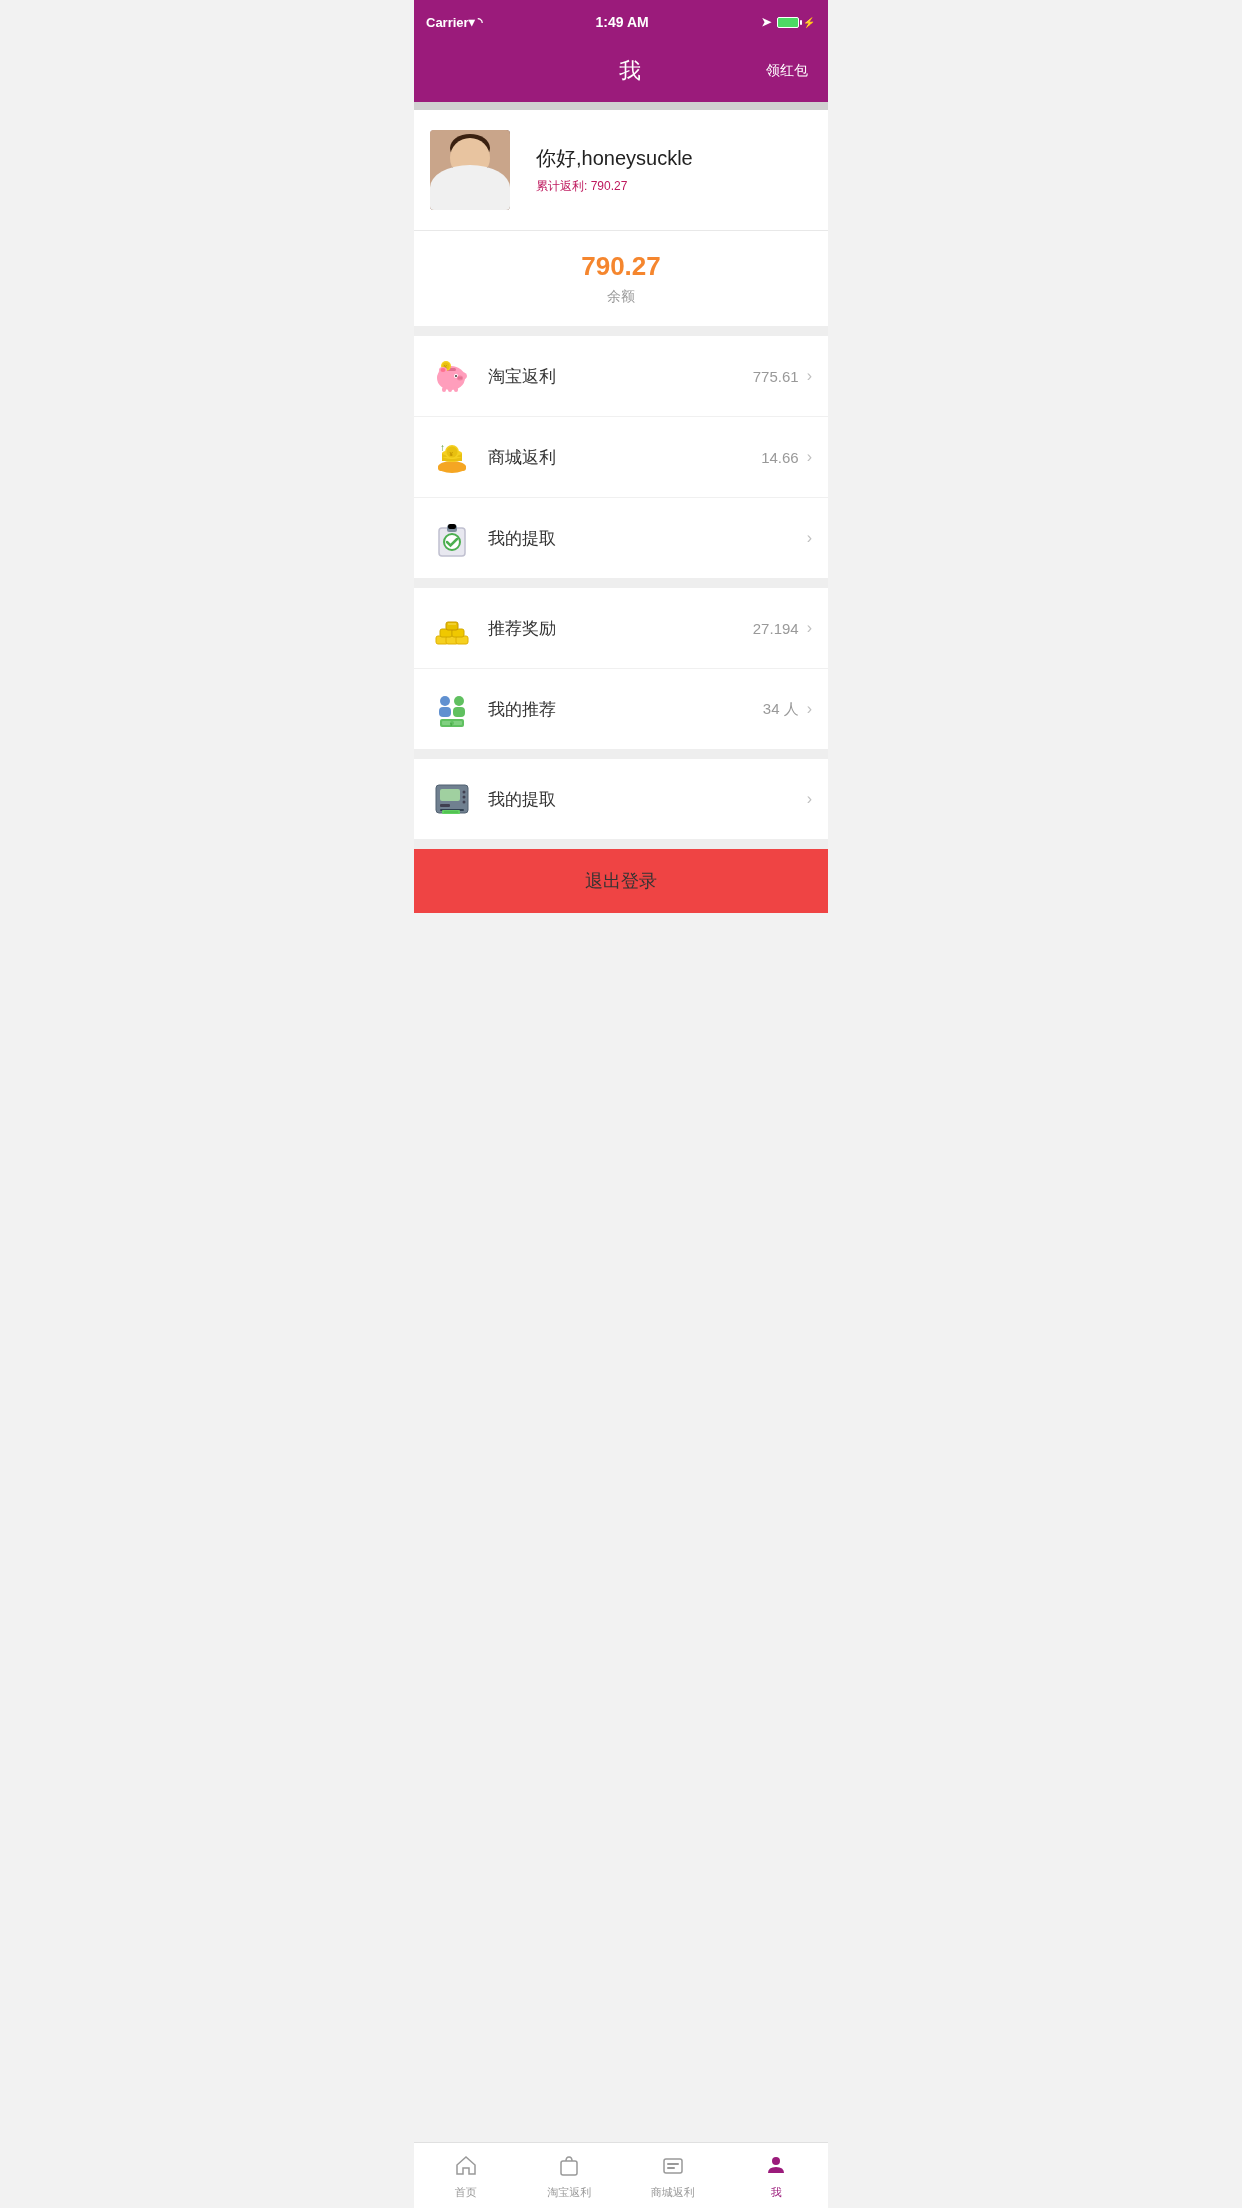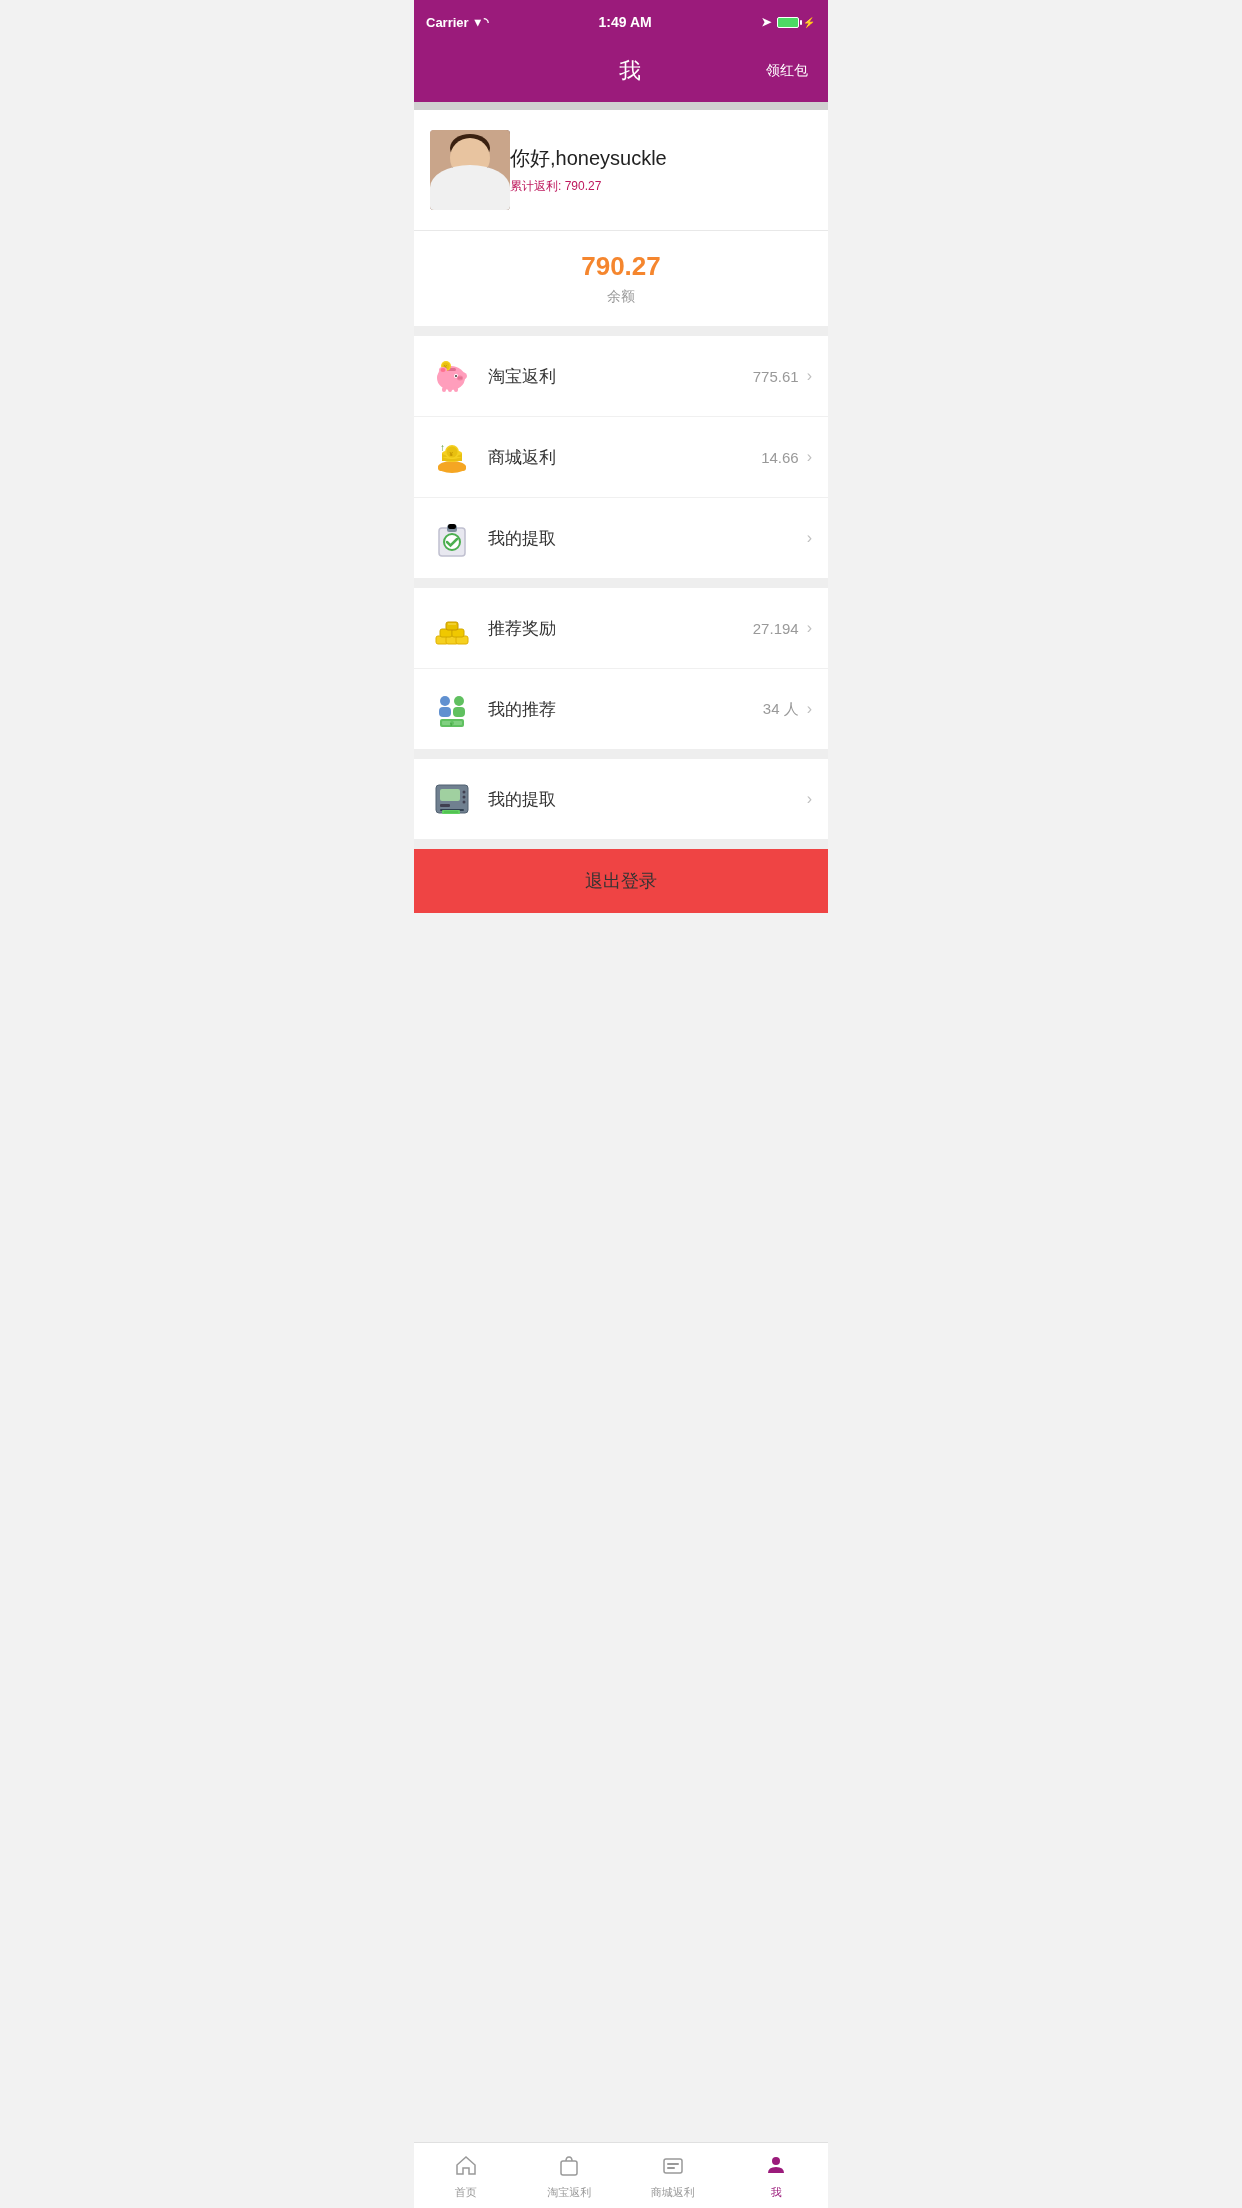--- a/index.html
+++ b/index.html
@@ -20,21 +20,21 @@
       background: #9b1b7b;
       color: white;
       display: flex;
       justify-content: space-between;
       align-items: center;
       padding: 4px 12px;
       height: 44px;
       font-size: 13px;
       font-weight: 600;
     }
-    .status-left { display: flex; align-items: center; gap: 6px; }
+    .status-left { display: flex; align-items: center; }
     .status-center { font-size: 14px; font-weight: 600; }
     .status-right { display: flex; align-items: center; gap: 5px; }
     .wifi-icon { font-size: 12px; }
     .battery-icon {
       display: inline-block;
       width: 22px; height: 11px;
       border: 1.5px solid white;
       border-radius: 2px;
       position: relative;
       background: #4cd964;
@@ -78,21 +78,21 @@
       background: #d0d0d0;
       height: 8px;
     }
 
     
     .profile-section {
       background: white;
       display: flex;
       align-items: center;
       padding: 20px 16px;
-      gap: 0;
+      gap: 26px;
     }
     .avatar {
       width: 80px;
       height: 80px;
       border-radius: 4px;
       overflow: hidden;
       background: #ccc;
       flex-shrink: 0;
     }
     .avatar-img {

